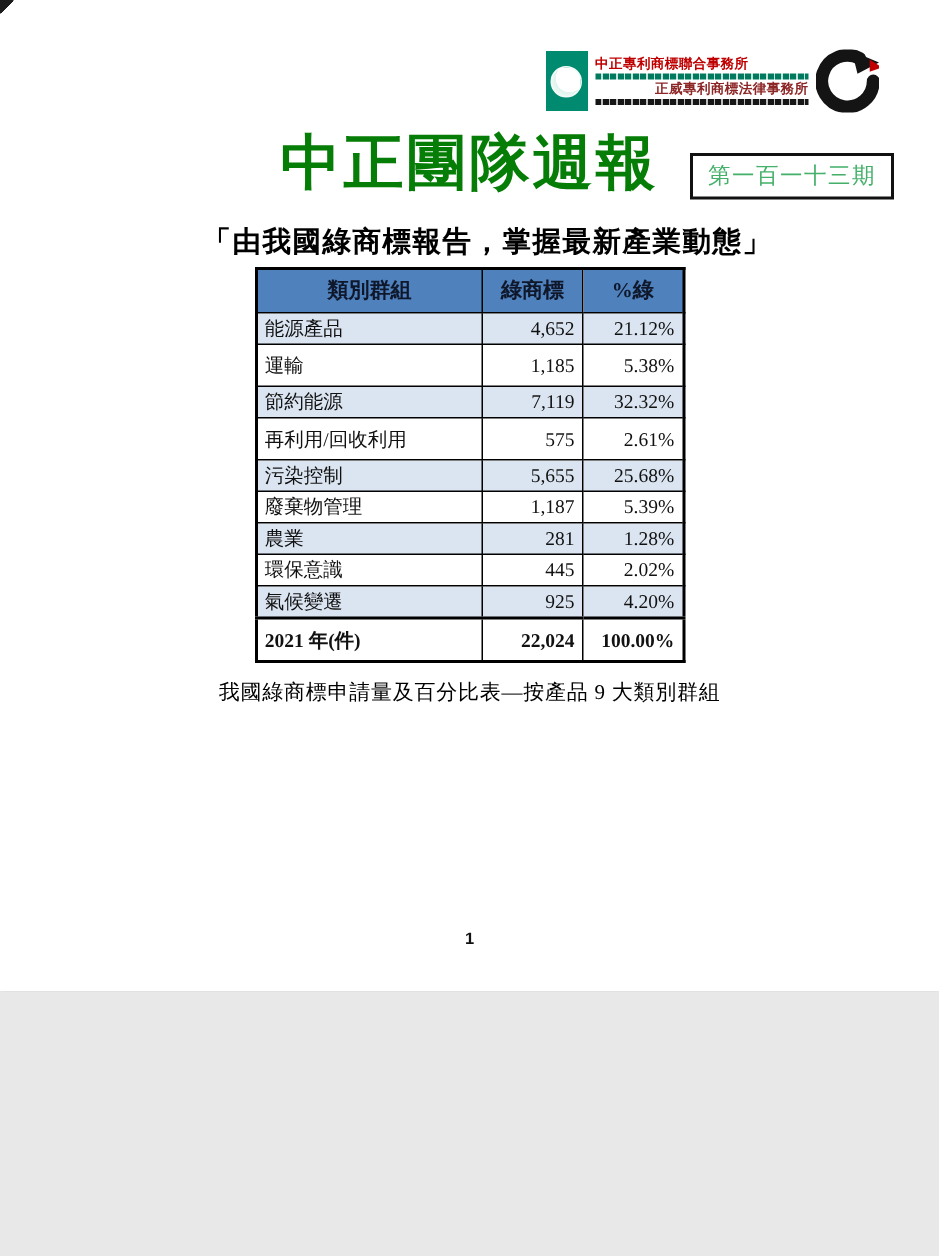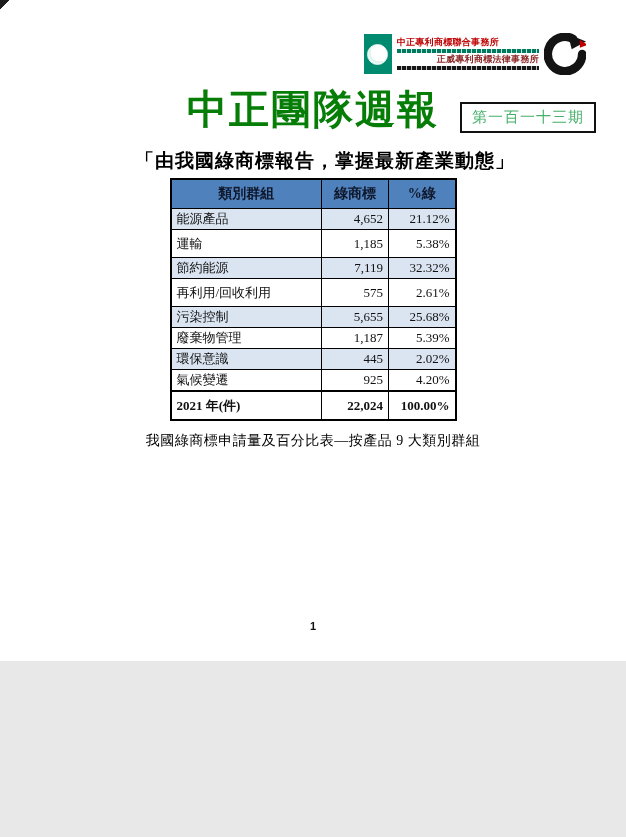--- a/index.html
+++ b/index.html
@@ -196,20 +196,25 @@
           <td>污染控制</td>
           <td>5,655</td>
           <td>25.68%</td>
         </tr>
         <tr>
           <td>廢棄物管理</td>
           <td>1,187</td>
           <td>5.39%</td>
         </tr>
         <tr>
+          <td>農業</td>
+          <td>281</td>
+          <td>1.28%</td>
+        </tr>
+        <tr>
           <td>環保意識</td>
           <td>445</td>
           <td>2.02%</td>
         </tr>
         <tr>
           <td>氣候變遷</td>
           <td>925</td>
           <td>4.20%</td>
         </tr>
       </tbody>

